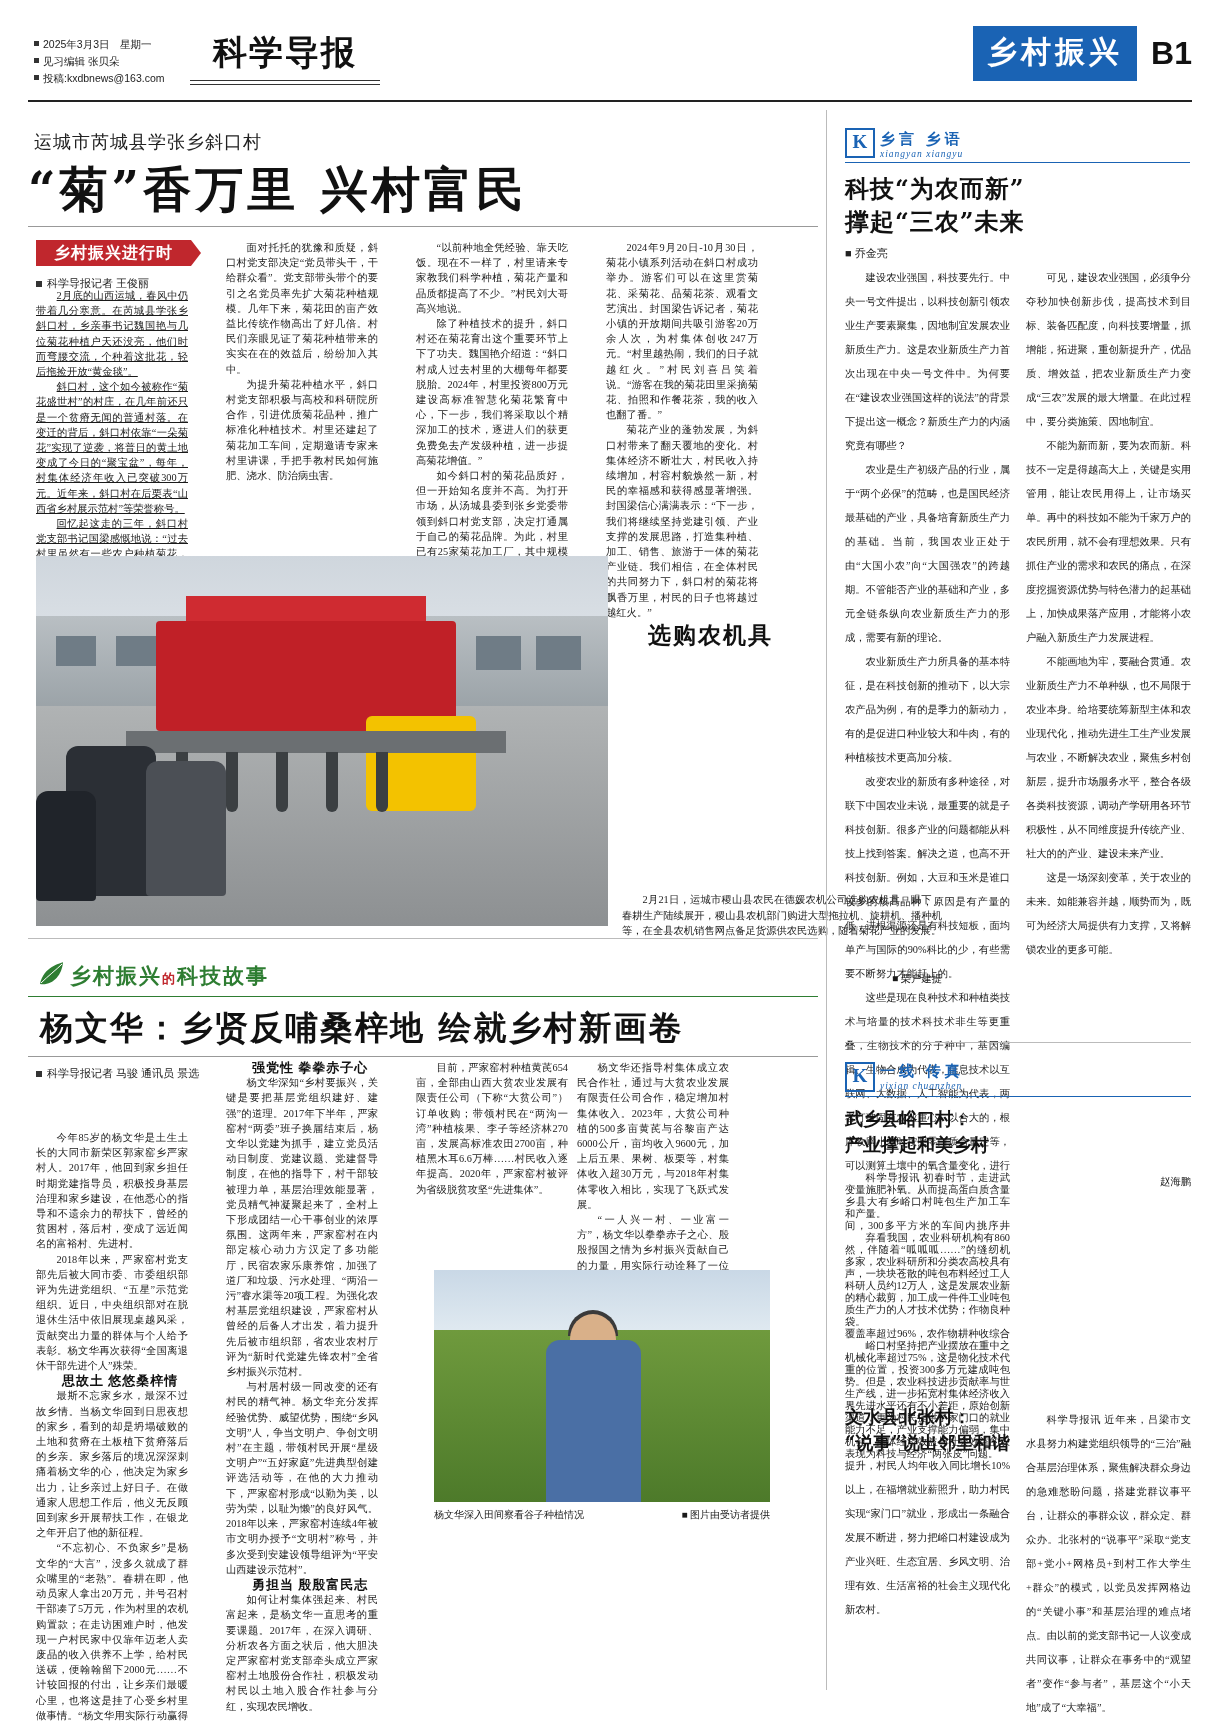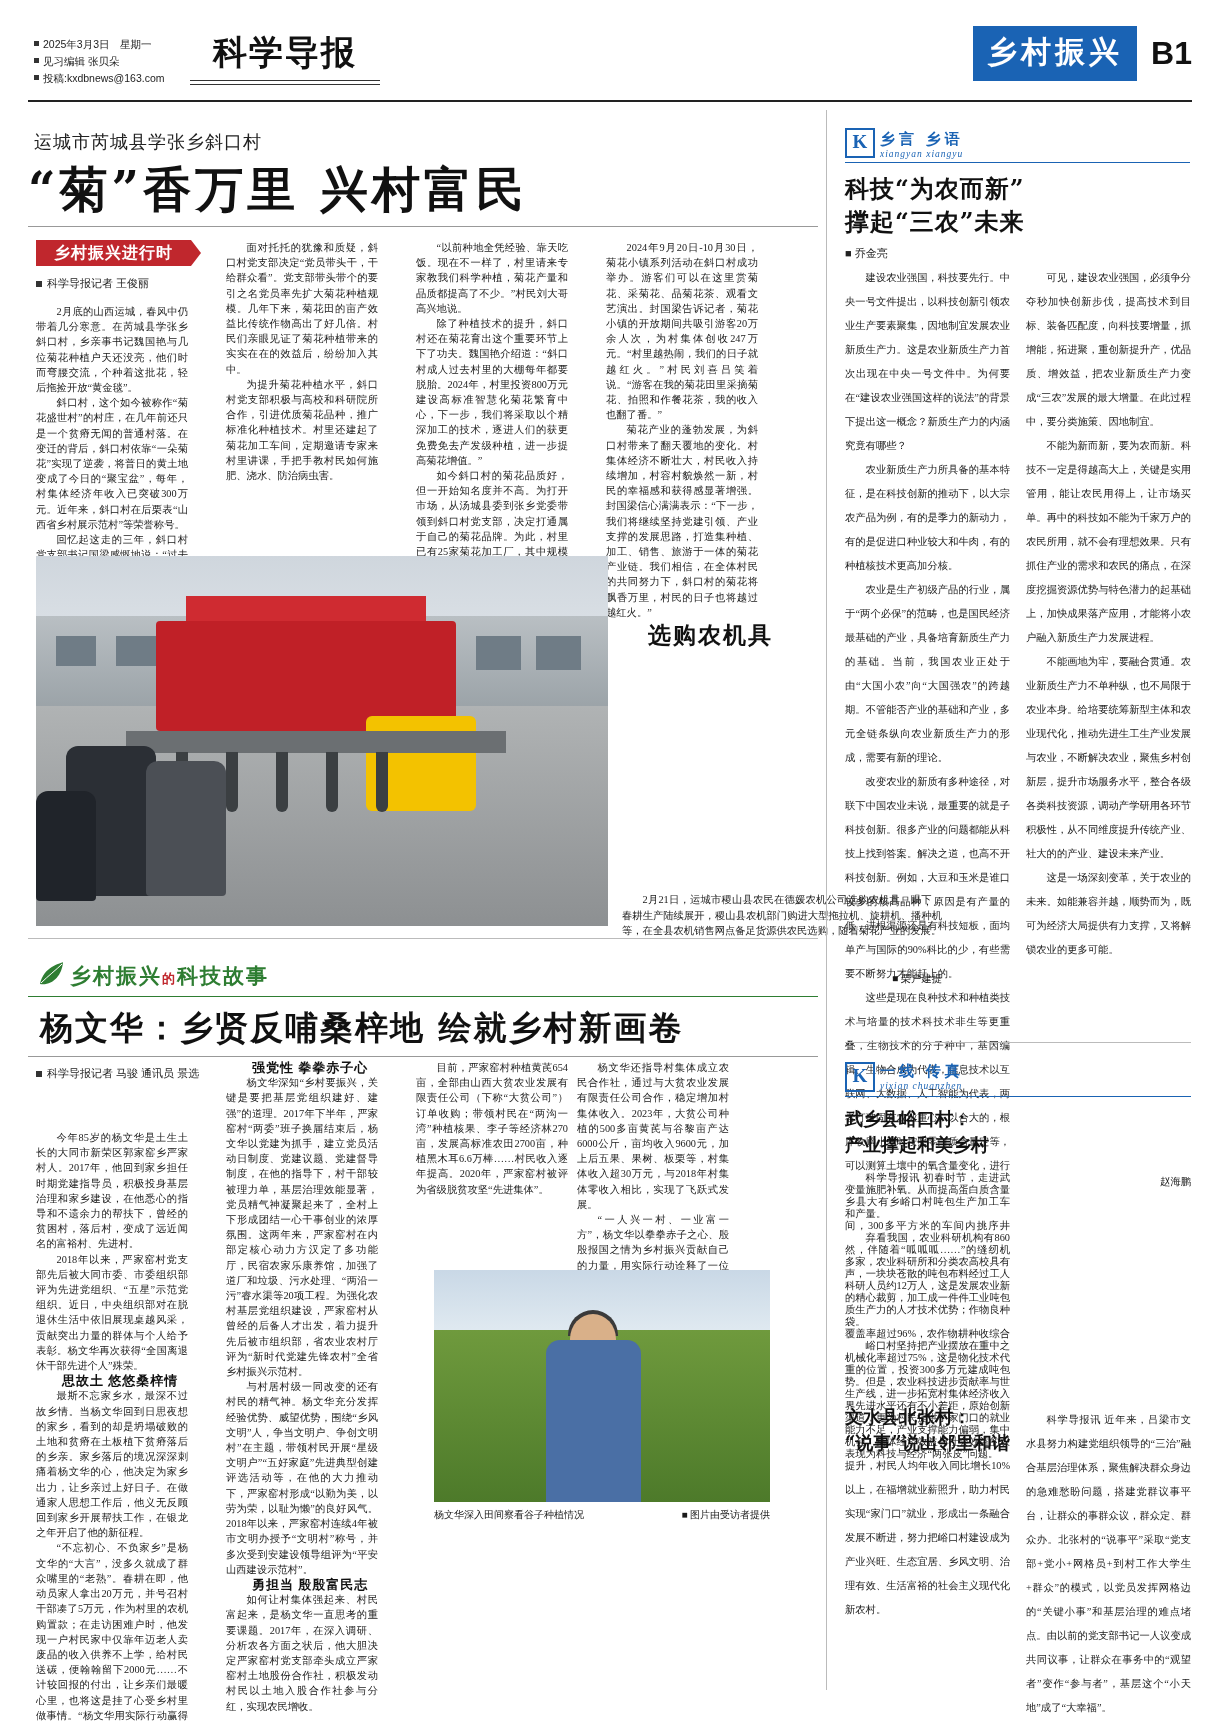--- a/index.html
+++ b/index.html
@@ -22,21 +22,21 @@
   .headline{position:absolute;left:28px;top:158px;font-size:48px;font-weight:bold;letter-spacing:4px;color:#111;font-family:"DejaVu Serif",serif;}
   .rule-head{position:absolute;left:28px;top:226px;width:790px;border-top:1px solid #999;}
   
   .redlabel{position:absolute;left:36px;top:240px;width:155px;height:26px;background:#c0272d;color:#fff;font-size:16px;font-weight:bold;letter-spacing:1px;text-align:center;line-height:26px;}
   .redlabel:after{content:"";position:absolute;right:-10px;top:0;border-left:10px solid #c0272d;border-top:13px solid transparent;border-bottom:13px solid transparent;}
   .byline{position:absolute;left:36px;top:276px;font-size:11px;color:#222;font-family:"Liberation Sans",sans-serif;}
   .byline .sq{display:inline-block;width:6px;height:6px;background:#333;margin-right:5px;}
   
   .col{position:absolute;font-size:10.3px;line-height:15.2px;color:#1a1a1a;text-align:justify;}
   .col p{margin:0 0 0 0;text-indent:2em;}
-  .c1{left:36px;top:304px;width:152px;}
+  .c1{left:36px;top:288px;width:152px;text-decoration:underline;}
   .c2{left:226px;top:240px;width:152px;}
   .c3{left:416px;top:240px;width:152px;}
   .c4{left:606px;top:240px;width:152px;}
   
   .photo1{position:absolute;left:36px;top:556px;width:572px;height:370px;overflow:hidden;background:#7d8ba0;}
   .photo-cap-title{position:absolute;left:648px;top:620px;font-size:23px;font-weight:bold;letter-spacing:2px;color:#111;}
   .photo-cap{position:absolute;left:622px;top:892px;width:320px;font-size:10.3px;line-height:15.5px;color:#1a1a1a;text-align:justify;}
   .photo-cap p{margin:0;text-indent:2em;}
   .photo-credit{position:absolute;left:622px;top:972px;width:320px;font-size:10.3px;text-align:right;color:#1a1a1a;}
   .hr-mid{position:absolute;left:28px;top:938px;width:790px;border-top:1px solid #bbb;}
@@ -228,22 +228,22 @@
     <div class="cn">乡言 乡语</div>
     <div class="py">xiangyan xiangyu</div>
   </div>
   <div class="rline"></div>
   <div class="r-head" style="white-space:pre-line;">科技“为农而新”
 撑起“三农”未来</div>
   <div class="r-author"><span>■ 乔金亮</span></div>
 
   <div class="rc rc1">
     <p>建设农业强国，科技要先行。中央一号文件提出，以科技创新引领农业生产要素聚集，因地制宜发展农业新质生产力。这是农业新质生产力首次出现在中央一号文件中。为何要在“建设农业强国这样的说法”的背景下提出这一概念？新质生产力的内涵究竟有哪些？</p>
+    <p>农业是生产初级产品的行业，属于“两个必保”的范畴，也是国民经济最基础的产业，具备培育新质生产力的基础。当前，我国农业正处于由“大国小农”向“大国强农”的跨越期。不管能否产业的基础和产业，多元全链条纵向农业新质生产力的形成，需要有新的理论。</p>
     <p>农业新质生产力所具备的基本特征，是在科技创新的推动下，以大宗农产品为例，有的是季力的新动力，有的是促进口种业较大和牛肉，有的种植核技术更高加分核。</p>
-    <p>农业是生产初级产品的行业，属于“两个必保”的范畴，也是国民经济最基础的产业，具备培育新质生产力的基础。当前，我国农业正处于由“大国小农”向“大国强农”的跨越期。不管能否产业的基础和产业，多元全链条纵向农业新质生产力的形成，需要有新的理论。</p>
     <p>改变农业的新质有多种途径，对联下中国农业未说，最重要的就是子科技创新。很多产业的问题都能从科技上找到答案。解决之道，也高不开科技创新。例如，大豆和玉米是谁口较多的核高品种，原因是有产量的低，进根渠源还是有科技短板，面均单产与国际的90%科比的少，有些需要不断努力才能赶上的。</p>
     <p>这些是现在良种技术和种植类技术与培量的技术科技术非生等更重叠，生物技术的分子种中，基因编辑、生物合成为代表，信息技术以互联网、大数据、人工智能为代表，两者打破固有农业重心。以合大的，根库收购小麦时按照零白质含量定等，可以测算土壤中的氧含量变化，进行变量施肥补氧。从而提高蛋白质含量和产量。</p>
     <p>弃看我国，农业科研机构有860多家，农业科研所和分类农高校具有科研人员约12万人，这是发展农业新质生产力的人才技术优势；作物良种覆盖率超过96%，农作物耕种收综合机械化率超过75%，这是物化技术代势。但是，农业科技进步贡献率与世界先进水平还有不小差距，原始创新能力不足，产业支撑能力偏弱，集中表现为科技与经济“两张皮”问题。</p>
   </div>
   <div class="rc rc2">
     <p>可见，建设农业强国，必须争分夺秒加快创新步伐，提高技术到目标、装备匹配度，向科技要增量，抓增能，拓进聚，重创新提升产，优品质、增效益，把农业新质生产力变成“三农”发展的最大增量。在此过程中，要分类施策、因地制宜。</p>
     <p>不能为新而新，要为农而新。科技不一定是得越高大上，关键是实用管用，能让农民用得上，让市场买单。再中的科技如不能为千家万户的农民所用，就不会有理想效果。只有抓住产业的需求和农民的痛点，在深度挖掘资源优势与特色潜力的起基础上，加快成果落产应用，才能将小农户融入新质生产力发展进程。</p>
     <p>不能画地为牢，要融合贯通。农业新质生产力不单种纵，也不局限于农业本身。给培要统筹新型主体和农业现代化，推动先进生工生产业发展与农业，不断解决农业，聚焦乡村创新层，提升市场服务水平，整合各级各类科技资源，调动产学研用各环节积极性，从不同维度提升传统产业、社大的的产业、建设未来产业。</p>
     <p>这是一场深刻变革，关于农业的未来。如能兼容并越，顺势而为，既可为经济大局提供有力支撑，又将解锁农业的更多可能。</p>
   </div>

